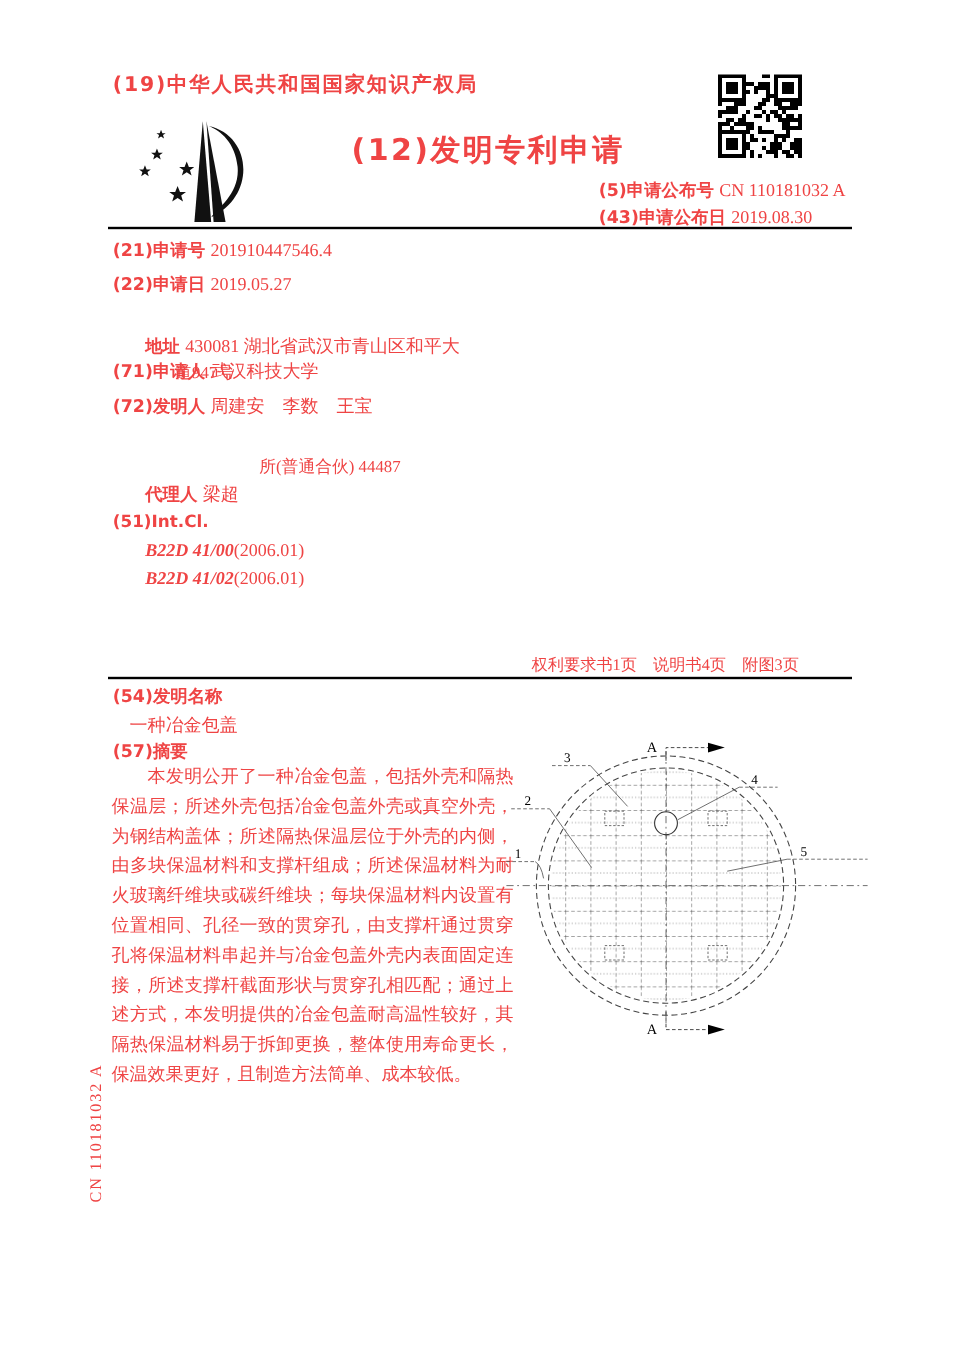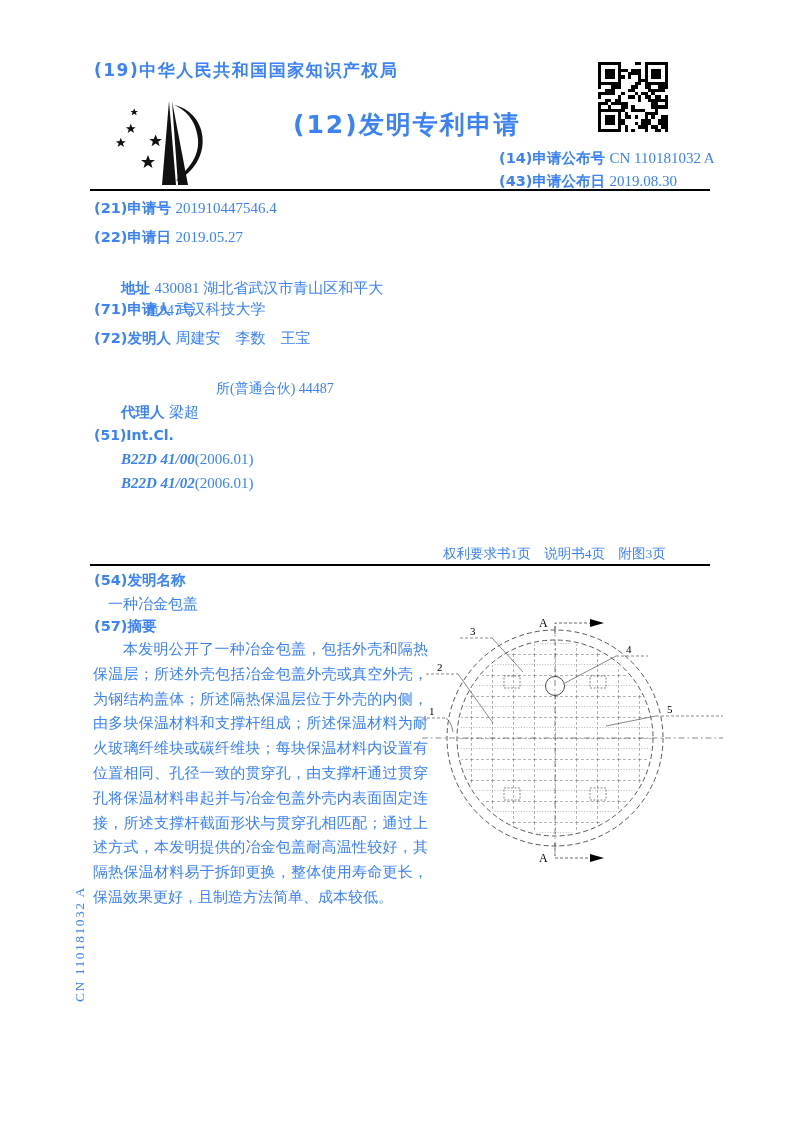--- a/index.html
+++ b/index.html
@@ -1,40 +1,40 @@
 <!DOCTYPE html>
 <html><head>
 <meta charset="utf-8">
 <style>
   html,body{margin:0;padding:0;background:#e8e8e8;}
   .page{
     position:relative;width:800px;height:1131px;background:#ffffff;
     margin:0 auto;overflow:hidden;
-    font-family:"DejaVu Sans","Liberation Sans",sans-serif;color:#3b82f6;
+    font-family:"DejaVu Sans","Liberation Sans",sans-serif;color:#ef4444;
   }
   .abs{position:absolute;}
   .hei{font-family:"DejaVu Sans","Liberation Sans",sans-serif;font-weight:600;}
   .song{font-family:"Liberation Serif","DejaVu Serif",serif;font-weight:400;}
   .office{left:94px;top:59px;font-size:17px;font-weight:600;letter-spacing:1.5px;}
   .doc-type{left:293px;top:108px;font-size:25px;font-weight:700;letter-spacing:2px;}
   .pub-row{font-size:14px;white-space:nowrap;}
   .pub-row .hei{font-size:14.5px;}
   .pub-row .song{font-size:15px;}
   .rule{left:90px;width:620px;height:2px;background:#000;}
   .bib{font-size:14px;white-space:nowrap;}
   .bib .hei{font-size:14.5px;}
   .bib .song{font-size:15px;}
   .itc{font-style:italic;font-weight:700;}
   .pages{left:443px;top:545px;font-size:13.5px;}
   .sec-label{font-size:14.5px;font-weight:600;text-align:right;}
   .invention-title{left:108px;top:595px;font-size:15px;}
   .abstract{
     left:93px;top:637px;width:335px;font-size:15px;line-height:24.8px;
     text-align:justify;text-indent:2em;
-    font-family:Liberation Sans, sans-serif;
+    font-family:Liberation Mono, monospace;
   }
   .side-code{
     left:72px;top:1002px;transform:rotate(-90deg);transform-origin:0 0;
     font-family:"Liberation Serif","DejaVu Serif",serif;font-size:13.5px;
     letter-spacing:1.5px;white-space:nowrap;
   }
   .qr{left:597px;top:62px;width:72px;height:70px;}
   .logo{left:112px;top:97px;width:116px;height:92px;}
   .figure{left:420px;top:596px;width:305px;height:300px;}
   svg text{font-family:"Liberation Serif","DejaVu Serif",serif;}
@@ -209,21 +209,21 @@
         <path d="M44,24 l2,5 5,0 -4,3 1.5,5 -4.5,-3 -4.5,3 1.5,-5 -4,-3 5,0 Z" transform="translate(4,16) scale(0.9)"></path>
         <path d="M44,24 l2,5 5,0 -4,3 1.5,5 -4.5,-3 -4.5,3 1.5,-5 -4,-3 5,0 Z" transform="translate(-22,24) scale(0.7)"></path>
         <path d="M44,24 l2,5 5,0 -4,3 1.5,5 -4.5,-3 -4.5,3 1.5,-5 -4,-3 5,0 Z" transform="translate(-8,34) scale(1.0)"></path>
       </g>
     </svg>
   </div>
 
   <div class="abs doc-type">(12)发明专利申请</div>
 
   <div class="abs pub-row" style="left:499px;top:149px;">
-    <span class="hei">(14)申请公布号</span>
+    <span class="hei">(5)申请公布号</span>
     <span class="song">CN 110181032 A</span>
   </div>
   <div class="abs pub-row" style="left:499px;top:172px;text-align:right;">
     <span class="hei">(43)申请公布日</span>
     <span class="song">2019.08.30</span>
   </div>
 
   <div class="abs rule" style="top:189px;"></div>
 
   <div class="abs bib" style="left:94px;top:199px;">

